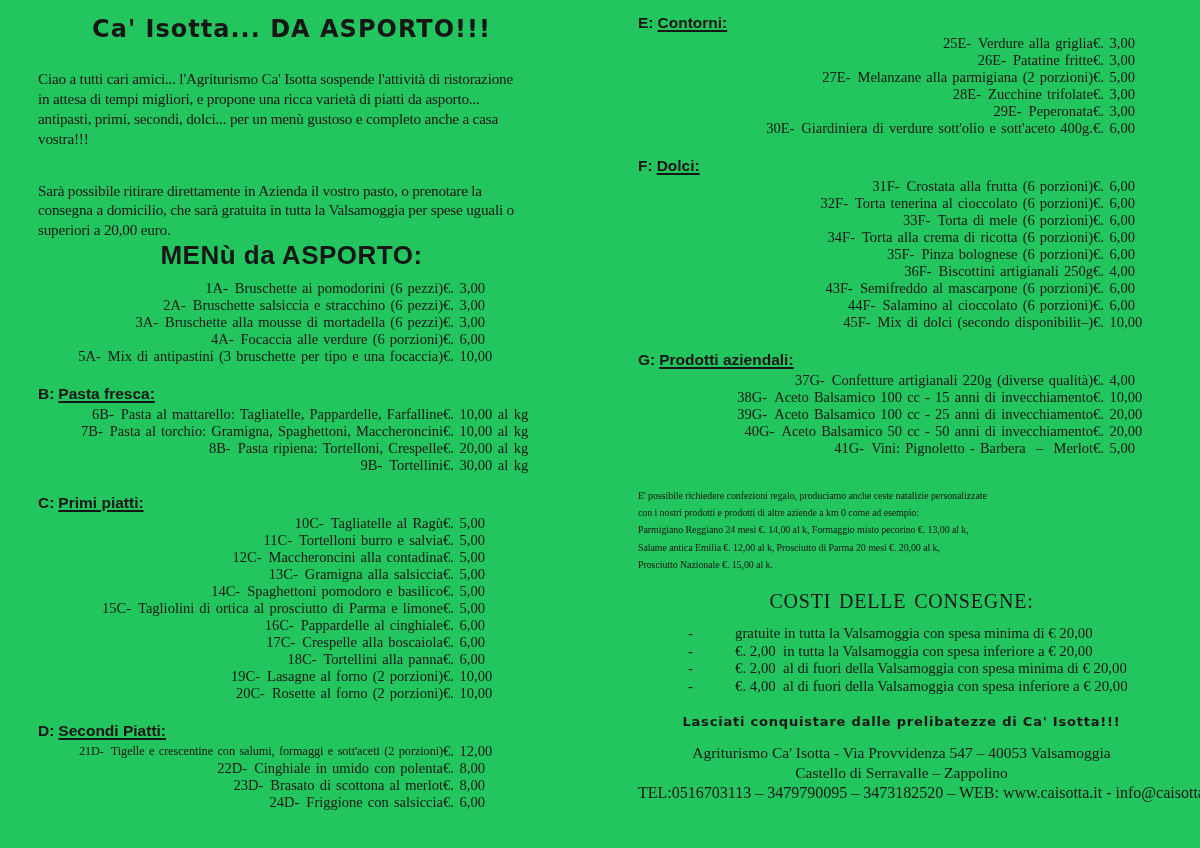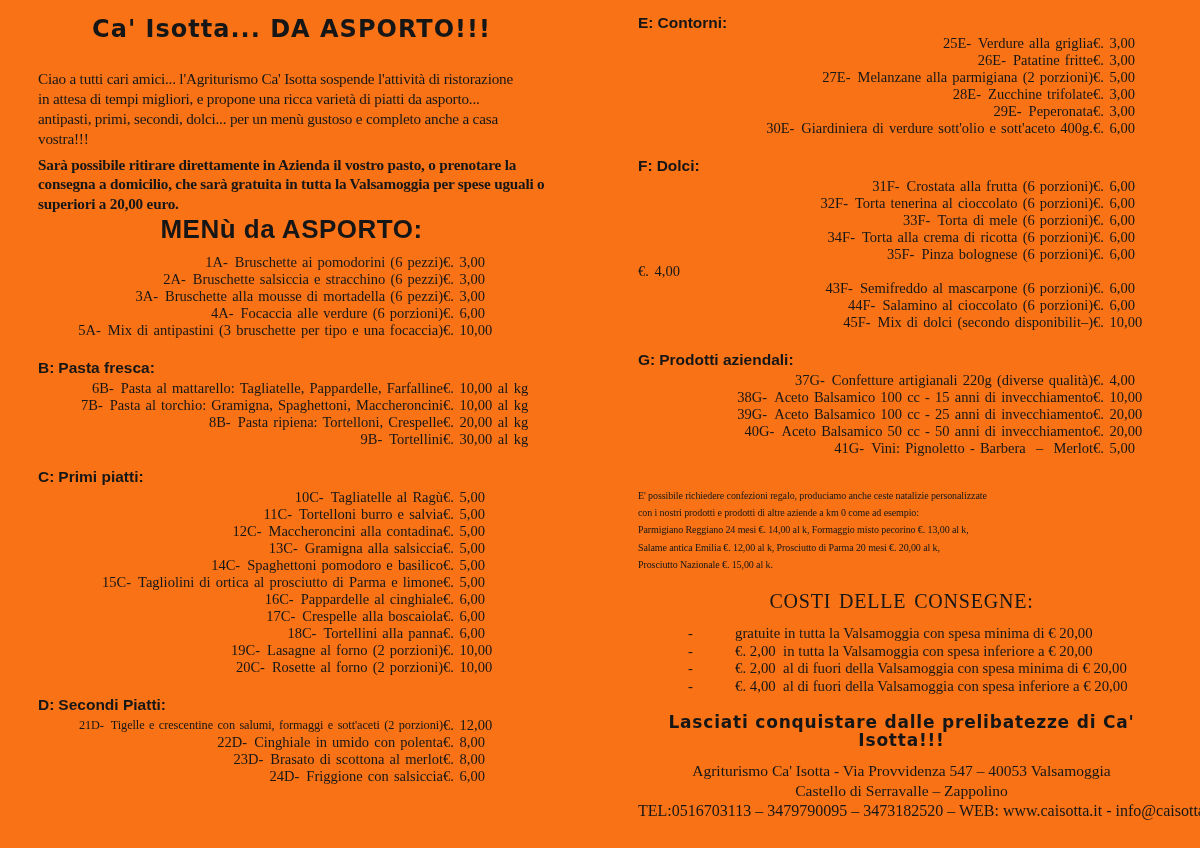--- a/index.html
+++ b/index.html
@@ -1,48 +1,48 @@
 <!DOCTYPE html>
 <html><head>
 <meta charset="utf-8">
 <style>
   html,body { margin:0; padding:0; background:#ffffff; }
   .page {
-    position:relative; width:1200px; height:848px; background:#f97316;
+    position:relative; width:1200px; height:848px; background:#22c55e;
     overflow:hidden; color:#161616;
     font-family:"Liberation Serif", serif;
   }
   .col-left  { position:absolute; left:38px;  top:0; width:507px; }
   .col-right { position:absolute; left:638px; top:0; width:527px; }
 
   .doc-title {
     margin-top:12px; text-align:center;
     font-family:"DejaVu Sans", sans-serif; font-weight:700;
     font-size:24px; line-height:34px; letter-spacing:1px;
   }
   .intro { margin-top:23px; font-size:15.2px; line-height:20px; letter-spacing:-0.2px; }
   .intro .text-line { white-space:nowrap; }
-  .intro-2 { margin-top:6px; line-height:19.3px;font-weight:bold; }
+  .intro-2 { margin-top:32px; line-height:19.3px; }
 
   .menu-heading {
     margin-top:1px; text-align:center;
     font-family:"Liberation Sans", sans-serif; font-weight:700;
     font-size:26px; line-height:30px; letter-spacing:0.5px;
   }
 
   .sections { margin-top:10px; }
   .sections-right { margin-top:14px; }
   .sections .menu-section + .menu-section,
   .sections-right .menu-section + .menu-section { margin-top:20px; }
 
   .section-header {
     font-family:"Liberation Sans", sans-serif; font-weight:700;
     font-size:15.5px; line-height:18px;
   }
-  .sec-name { text-decoration-thickness:1.6px; text-underline-offset:2px; margin-left:4px; }
+  .sec-name { text-decoration:underline; text-decoration-thickness:1.6px; text-underline-offset:2px; margin-left:4px; }
 
   .items { margin-top:3px; }
   .item-row { display:grid; line-height:17px; font-size:14.5px; }
   .col-left  .item-row { grid-template-columns:405px 1fr; }
   .col-right .item-row { grid-template-columns:455px 1fr; }
   .item-name-cell { white-space:nowrap; word-spacing:1.5px; overflow:visible;text-align:right; }
   .item-code { margin-right:7px; }
   .item-price { white-space:nowrap; word-spacing:2px; }
   
   .col-left .sections .menu-section:nth-of-type(4) .items .item-row:nth-of-type(1) .item-name-cell {
@@ -56,21 +56,21 @@
     margin-top:16px; text-align:center;
     font-size:20px; line-height:24px; letter-spacing:0.8px; word-spacing:2px;
   }
   .costs-rows { margin-top:12px; }
   .cost-row { display:grid; grid-template-columns:47px 1fr; padding-left:50px; font-size:14.8px; line-height:17.5px; }
   .cost-text { white-space:nowrap; }
 
   .tagline {
     margin-top:18px; text-align:center;
     font-family:"DejaVu Sans", sans-serif; font-weight:700;
-    font-size:17px; line-height:18px; letter-spacing:0.8px;
+    font-size:13px; line-height:18px; letter-spacing:0.8px;
   }
   .footer-address { margin-top:12px; text-align:center; font-size:15.5px; line-height:20px; }
   .contact-line { font-size:16px; white-space:nowrap; }
 </style>
 </head>
 <body>
 
 <div class="page">
 
   <div class="col-left">
@@ -349,20 +349,23 @@
                 </div>
                 <div class="item-price">€. 6,00</div>
               </div>
             <div class="item-row">
                 <div class="item-name-cell">
                   <span class="item-code">35F-</span><span class="item-label">Pinza bolognese (6 porzioni)</span>
                 </div>
                 <div class="item-price">€. 6,00</div>
               </div>
             <div class="item-row">
+                <div class="item-name-cell">
+                  <span class="item-code">36F-</span><span class="item-label">Biscottini artigianali 250g</span>
+                </div>
                 <div class="item-price">€. 4,00</div>
               </div>
             <div class="item-row">
                 <div class="item-name-cell">
                   <span class="item-code">43F-</span><span class="item-label">Semifreddo al mascarpone (6 porzioni)</span>
                 </div>
                 <div class="item-price">€. 6,00</div>
               </div>
             <div class="item-row">
                 <div class="item-name-cell">

